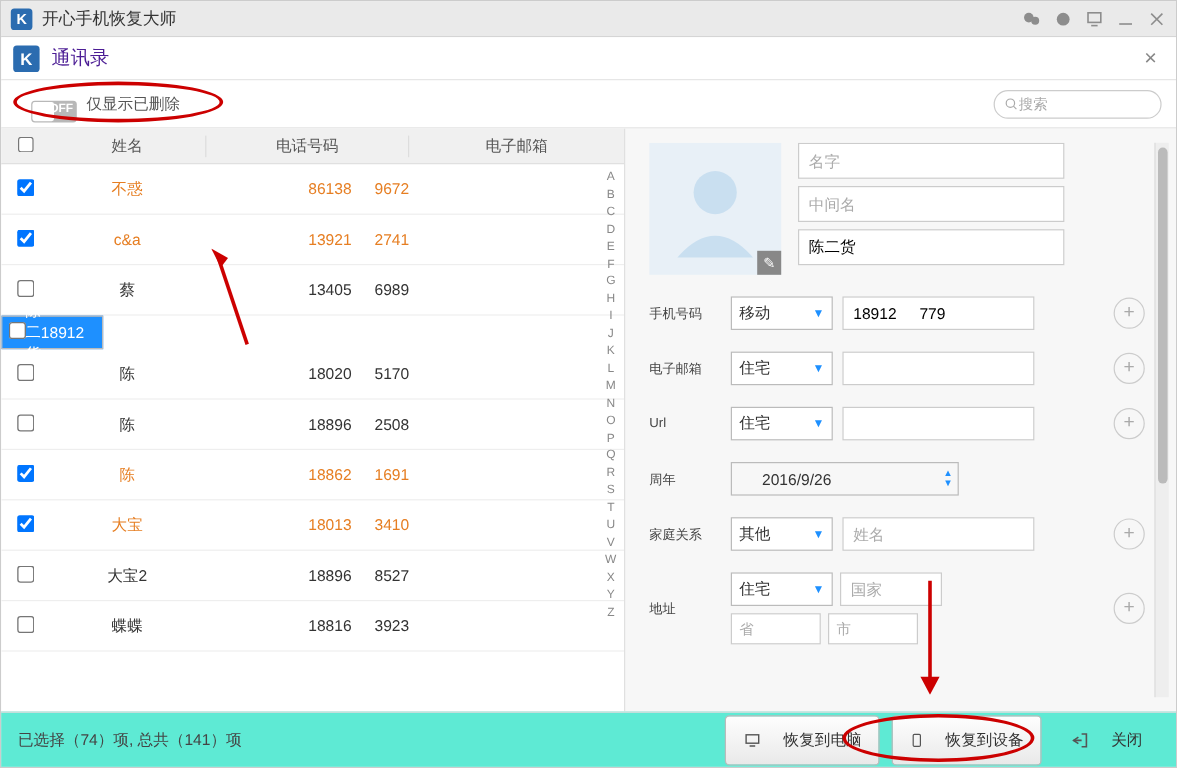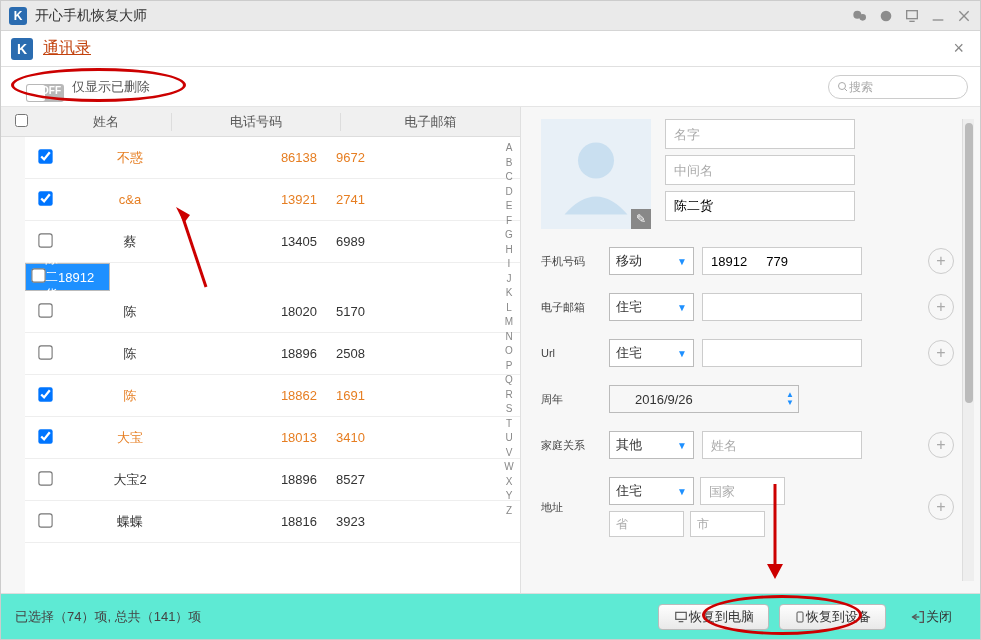--- a/index.html
+++ b/index.html
@@ -5,72 +5,72 @@
 * { box-sizing: border-box; margin: 0; padding: 0; font-family: "Microsoft YaHei", Arial, sans-serif; }
 body { background: #f0f0f0; width: 981px; height: 640px; overflow: hidden; font-size: 13px; color: #333; }
 .window { width: 981px; height: 640px; background: #f5f5f5; display: flex; flex-direction: column; border: 1px solid #ccc; }
 .titlebar { height: 30px; background: #eaeaea; display: flex; align-items: center; padding: 0 8px; border-bottom: 1px solid #d5d5d5; }
 .app-logo { width: 18px; height: 18px; background: #2b6cb0; color: #fff; font-weight: bold; display: flex; align-items: center; justify-content: center; border-radius: 3px; font-size: 12px; margin-right: 8px; }
 .app-title { flex: 1; font-size: 14px; color: #333; }
 .tb-icons { display: flex; gap: 10px; align-items: center; }
 .tb-icon { width: 16px; height: 16px; cursor: pointer; opacity: .7; }
 .subheader { height: 36px; display: flex; align-items: center; padding: 0 10px; background: #fff; border-bottom: 1px solid #e0e0e0; }
 .sub-logo { width: 22px; height: 22px; background: #2b6cb0; color: #fff; font-weight: bold; display: flex; align-items: center; justify-content: center; border-radius: 3px; font-size: 14px; margin-right: 10px; }
-.sub-title { flex: 1; font-size: 16px; color: #c2410c; text-decoration: underline; }
+.sub-title { flex: 1; font-size: 16px; color: #4c1d95; }
 .close-x { font-size: 18px; color: #888; cursor: pointer; padding: 0 6px; }
 .toolbar { height: 40px; display: flex; align-items: center; padding: 0 12px 0 25px; background: #fff; border-bottom: 1px solid #e5e5e5; position: relative; }
 .toggle { width: 38px; height: 18px; background: #b8b8b8; border-radius: 3px; position: relative; margin-right: 8px; cursor: pointer; margin-top: 12px; }
 .toggle-knob { position: absolute; left: 1px; top: 1px; width: 18px; height: 16px; background: #fff; border-radius: 2px; }
 .toggle-off { position: absolute; right: 3px; top: 1px; color: #fff; font-size: 10px; font-weight: bold; }
 .toggle-label { color: #555; font-size: 13px; }
 .ann1 { position: absolute; left: 10px; top: 1px; width: 175px; height: 34px; border: 3px solid #c00; border-radius: 50%; pointer-events: none; }
 .ann-arrow1 { position: absolute; left: 175px; top: 100px; pointer-events: none; }
 .search-box { margin-left: auto; width: 140px; height: 24px; border: 1px solid #ccc; border-radius: 12px; display: flex; align-items: center; padding: 0 8px; color: #aaa; }
 .search-box input { border: none; outline: none; width: 100px; font-size: 12px; color: #333; background: transparent; }
 .content { flex: 1; display: flex; background: #f7f7f7; overflow: hidden; }
 .left-pane { width: 520px; display: flex; flex-direction: column; border-right: 1px solid #e0e0e0; position: relative; }
 .table-header { height: 30px; background: #f0f0f0; border-bottom: 1px solid #ddd; display: flex; align-items: center; }
 .col-check { width: 40px; text-align: center; }
 .col-name { width: 130px; text-align: center; color: #555; }
 .col-phone { width: 170px; text-align: center; color: #555; border-left: 1px solid #ddd; border-right: 1px solid #ddd; }
 .col-email { flex: 1; text-align: center; color: #555; }
-.table-body { flex: 1; overflow: hidden; background: #fff; margin-left: 24px; }
+.table-body { flex: 1; overflow: hidden; background: #fff; }
 .row { height: 42px; display: flex; align-items: center; border-bottom: 1px solid #eee; }
 .row.sel { background: #1e90ff; color: #fff; }
 .row .cb { width: 40px; text-align: center; }
 .row .cb input { transform: scale(1.1); }
 .row .nm { width: 130px; text-align: center; }
 .row .ph { width: 170px; text-align: right; }
 .row.deleted .nm,.row.deleted .ph { color: #e67e22; }
 .row.sel .nm,.row.sel .ph { color: #fff; }
 .alpha-index { position: absolute; right: 4px; top: 34px; display: flex; flex-direction: column; font-size: 10px; color: #888; line-height: 14.5px; }
 .alpha-index span { cursor: pointer; text-align: center; width: 14px; }
 .right-pane { flex: 1; display: flex; padding: 12px 6px 12px 20px; overflow: hidden; }
 .detail { flex: 1; overflow: hidden; }
 .top-detail { display: flex; gap: 14px; margin-bottom: 18px; }
 .avatar { width: 110px; height: 110px; background: #e8f0f7; position: relative; display: flex; align-items: center; justify-content: center; }
 .avatar svg { width: 90px; height: 90px; }
 .avatar-edit { position: absolute; right: 0; bottom: 0; width: 20px; height: 20px; background: #888; color: #fff; display: flex; align-items: center; justify-content: center; font-size: 12px; cursor: pointer; }
 .name-fields { display: flex; flex-direction: column; gap: 6px; flex: 1; }
-.name-fields input { height: 30px; border: 1px solid #ccc; padding: 0 8px; font-size: 13px; width: 190px; }
+.name-fields input { height: 30px; border: 1px solid #ccc; padding: 0 8px; font-size: 13px; width: 222px; }
 .field-row { display: flex; align-items: center; gap: 8px; margin-bottom: 18px; }
 .field-label { width: 60px; color: #444; font-size: 11px; }
 .sel { width: 85px; height: 28px; border: 1px solid #bbb; background: #fff; display: flex; align-items: center; justify-content: space-between; padding: 0 6px; cursor: pointer; font-size: 13px; }
 .sel .caret { color: #1e90ff; font-size: 10px; }
 .text-input { flex: 1; max-width: 160px; height: 28px; border: 1px solid #ccc; padding: 0 8px; font-size: 13px; }
 .add-btn { width: 26px; height: 26px; border: 1px solid #ccc; border-radius: 50%; display: flex; align-items: center; justify-content: center; color: #aaa; cursor: pointer; margin-left: auto; margin-right: 8px; font-size: 16px; }
 .date-input { width: 190px; height: 28px; border: 1px solid #bbb; display: flex; align-items: center; padding: 0 6px 0 25px; position: relative; }
 .date-input .spin { position: absolute; right: 4px; display: flex; flex-direction: column; font-size: 8px; color: #1e90ff; line-height: 8px; cursor: pointer; }
 .addr-grid { display: flex; gap: 6px; flex-wrap: wrap; }
 .addr-grid input { width: 75px; height: 26px; border: 1px solid #ccc; padding: 0 6px; font-size: 12px; }
 .right-scroll { width: 12px; background: #eee; border-left: 1px solid #ddd; position: relative; }
 .right-scroll .thumb { position: absolute; top: 4px; left: 2px; width: 8px; height: 280px; background: #bbb; border-radius: 4px; }
 .footer { height: 46px; border-top: 1px solid #ddd; display: flex; align-items: center; padding: 0 14px; background: #5eead4; position: relative; }
 .status { flex: 1; color: #444; font-size: 13px; }
-.btn { height: 26px; padding: 0 14px; border: 1px solid #bbb; background: linear-gradient(#fefefe,#e9e9e9); border-radius: 4px; cursor: pointer; display: flex; align-items: center; gap: 0; font-size: 13px; color: #333; margin-left: 10px; }
+.btn { height: 42px; padding: 0 14px; border: 1px solid #bbb; background: linear-gradient(#fefefe,#e9e9e9); border-radius: 4px; cursor: pointer; display: flex; align-items: center; gap: 18px; font-size: 13px; color: #333; margin-left: 10px; }
 .btn.close-btn { border: none; background: none; }
 .ann2 { position: absolute; right: 118px; bottom: 4px; width: 160px; height: 40px; border: 3px solid #c00; border-radius: 50%; pointer-events: none; }
 .ann-arrow2 { position: absolute; right: 190px; bottom: 60px; pointer-events: none; }
 input::placeholder { color: #aaa; }
 </style>
 </head>
 <body>
 
 <div class="window">
 

